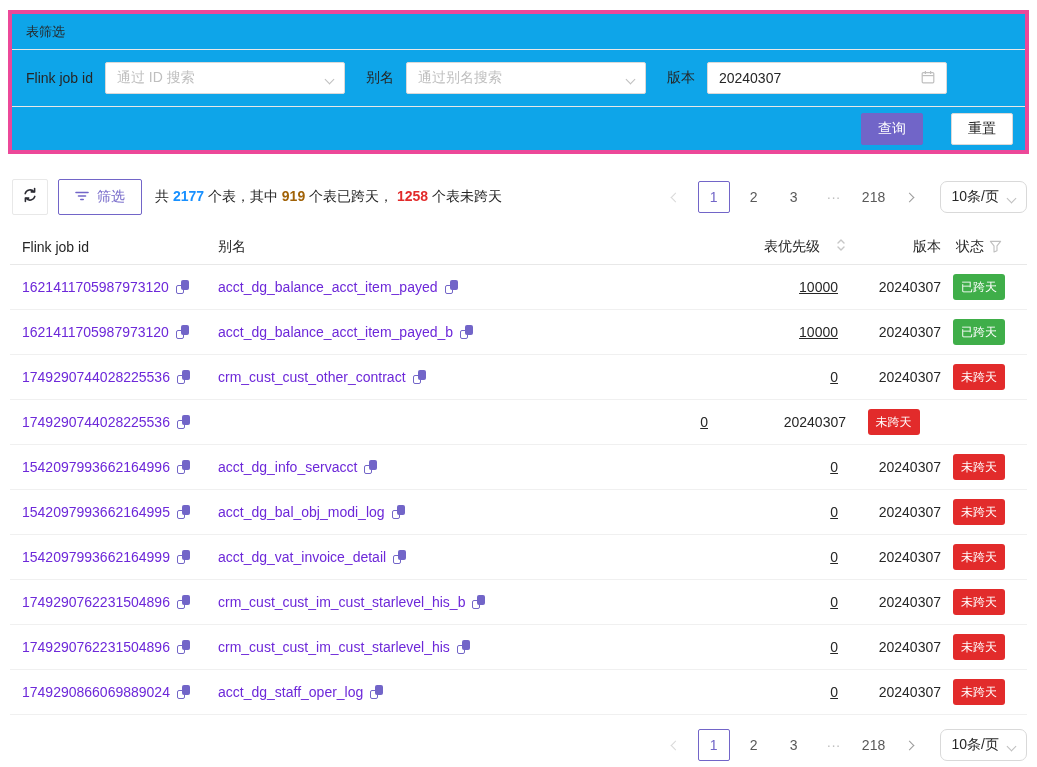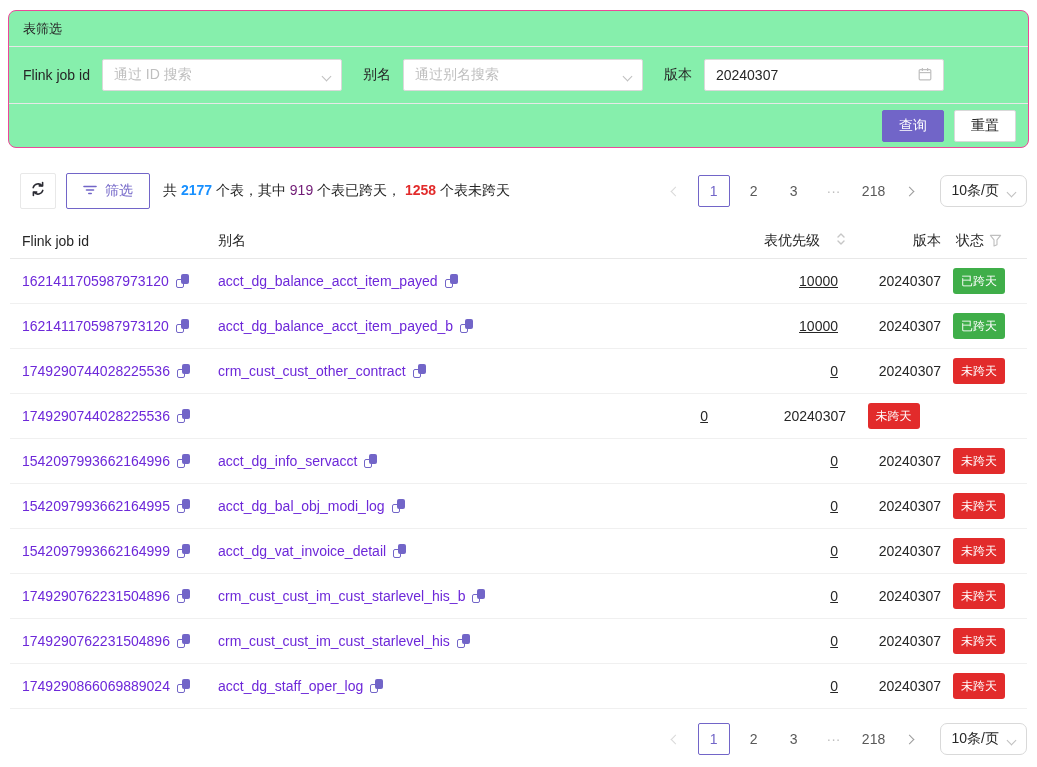--- a/index.html
+++ b/index.html
@@ -1,48 +1,48 @@
 <!DOCTYPE html>
 <html><head>
 <meta charset="utf-8">
 <style>
   * { box-sizing: border-box; margin: 0; padding: 0; }
   html,body { width:1037px; height:767px; background:#fff; overflow:hidden;
     font-family:"Liberation Sans","DejaVu Sans",sans-serif; color:#262626; }
 
   
-  .card { margin:10px 8px 0; border:1px solid #ec4899; border-radius:8px; background:#86efac; }
+  .card { margin:10px 8px 0; border:4px solid #ec4899; border-radius:0; background:#0ea5e9; }
   .card-title { height:36px; display:flex; align-items:center; padding:0 14px;
     border-bottom:1px solid #e8e8e8; font-size:13px; color:#262626; }
   .card-filters { display:flex; align-items:center; height:57px; padding:0 14px;
     border-bottom:1px solid #e8e8e8; }
   .field { display:flex; align-items:center; margin-right:21px; }
   .field-label { font-size:14px; color:#262626; margin-right:12px; white-space:nowrap; }
   .select-box, .date-box { width:240px; height:32px; border:1px solid #d9d9d9; border-radius:2px;
     display:flex; align-items:center; justify-content:space-between; padding:0 11px;
     font-size:14px; background:#fff; cursor:pointer; }
   .placeholder { color:#bfbfbf; }
   .value-text { color:#262626; }
   .card-actions { height:43px; display:flex; align-items:center; justify-content:flex-end;
-    gap:10px; padding:0 12px; }
+    gap:28px; padding:0 12px; }
   .btn { height:32px; padding:0 16px; border-radius:2px; font-size:14px; display:flex;
     align-items:center; cursor:pointer; }
   .btn-primary { background:#7165c8; color:#fff; border:1px solid #7165c8; }
   .btn-default { background:#fff; color:#262626; border:1px solid #d9d9d9; }
 
   
-  .toolbar { margin:25px 10px 0 20px; display:flex; align-items:center; }
+  .toolbar { margin:25px 10px 0 12px; display:flex; align-items:center; }
   .icon-btn { width:36px; height:36px; border:1px solid #e8e8e8; border-radius:2px;
     display:flex; align-items:center; justify-content:center; background:#fff; cursor:pointer; }
   .filter-btn { margin-left:10px; height:36px; border:1px solid #7265c8; color:#7265c8;
     border-radius:2px; display:flex; align-items:center; gap:8px; padding:0 16px;
     font-size:14px; background:#fff; cursor:pointer; }
   .summary { margin-left:13px; font-size:14px; color:#262626; white-space:pre; }
   .sum-blue { color:#1890ff; font-weight:700; }
-  .sum-green { color:#701a75; font-weight:400; }
+  .sum-green { color:#a16207; font-weight:700; }
   .sum-red { color:#e22b2b; font-weight:700; }
 
   
   .pagination { display:flex; align-items:center; }
   .toolbar .pagination { margin-left:auto; }
   .pg-btn { width:28px; height:32px; display:flex; align-items:center; justify-content:center; cursor:pointer; }
   .pg-prev { color:#d9d9d9; }
   .pg-next { color:#9b9b9b; margin-left:6px; }
   .pg-item { min-width:32px; height:32px; line-height:32px; text-align:center; margin-left:8px;
     font-size:14px; color:#595959; border-radius:2px; cursor:pointer; background:#fff; }

